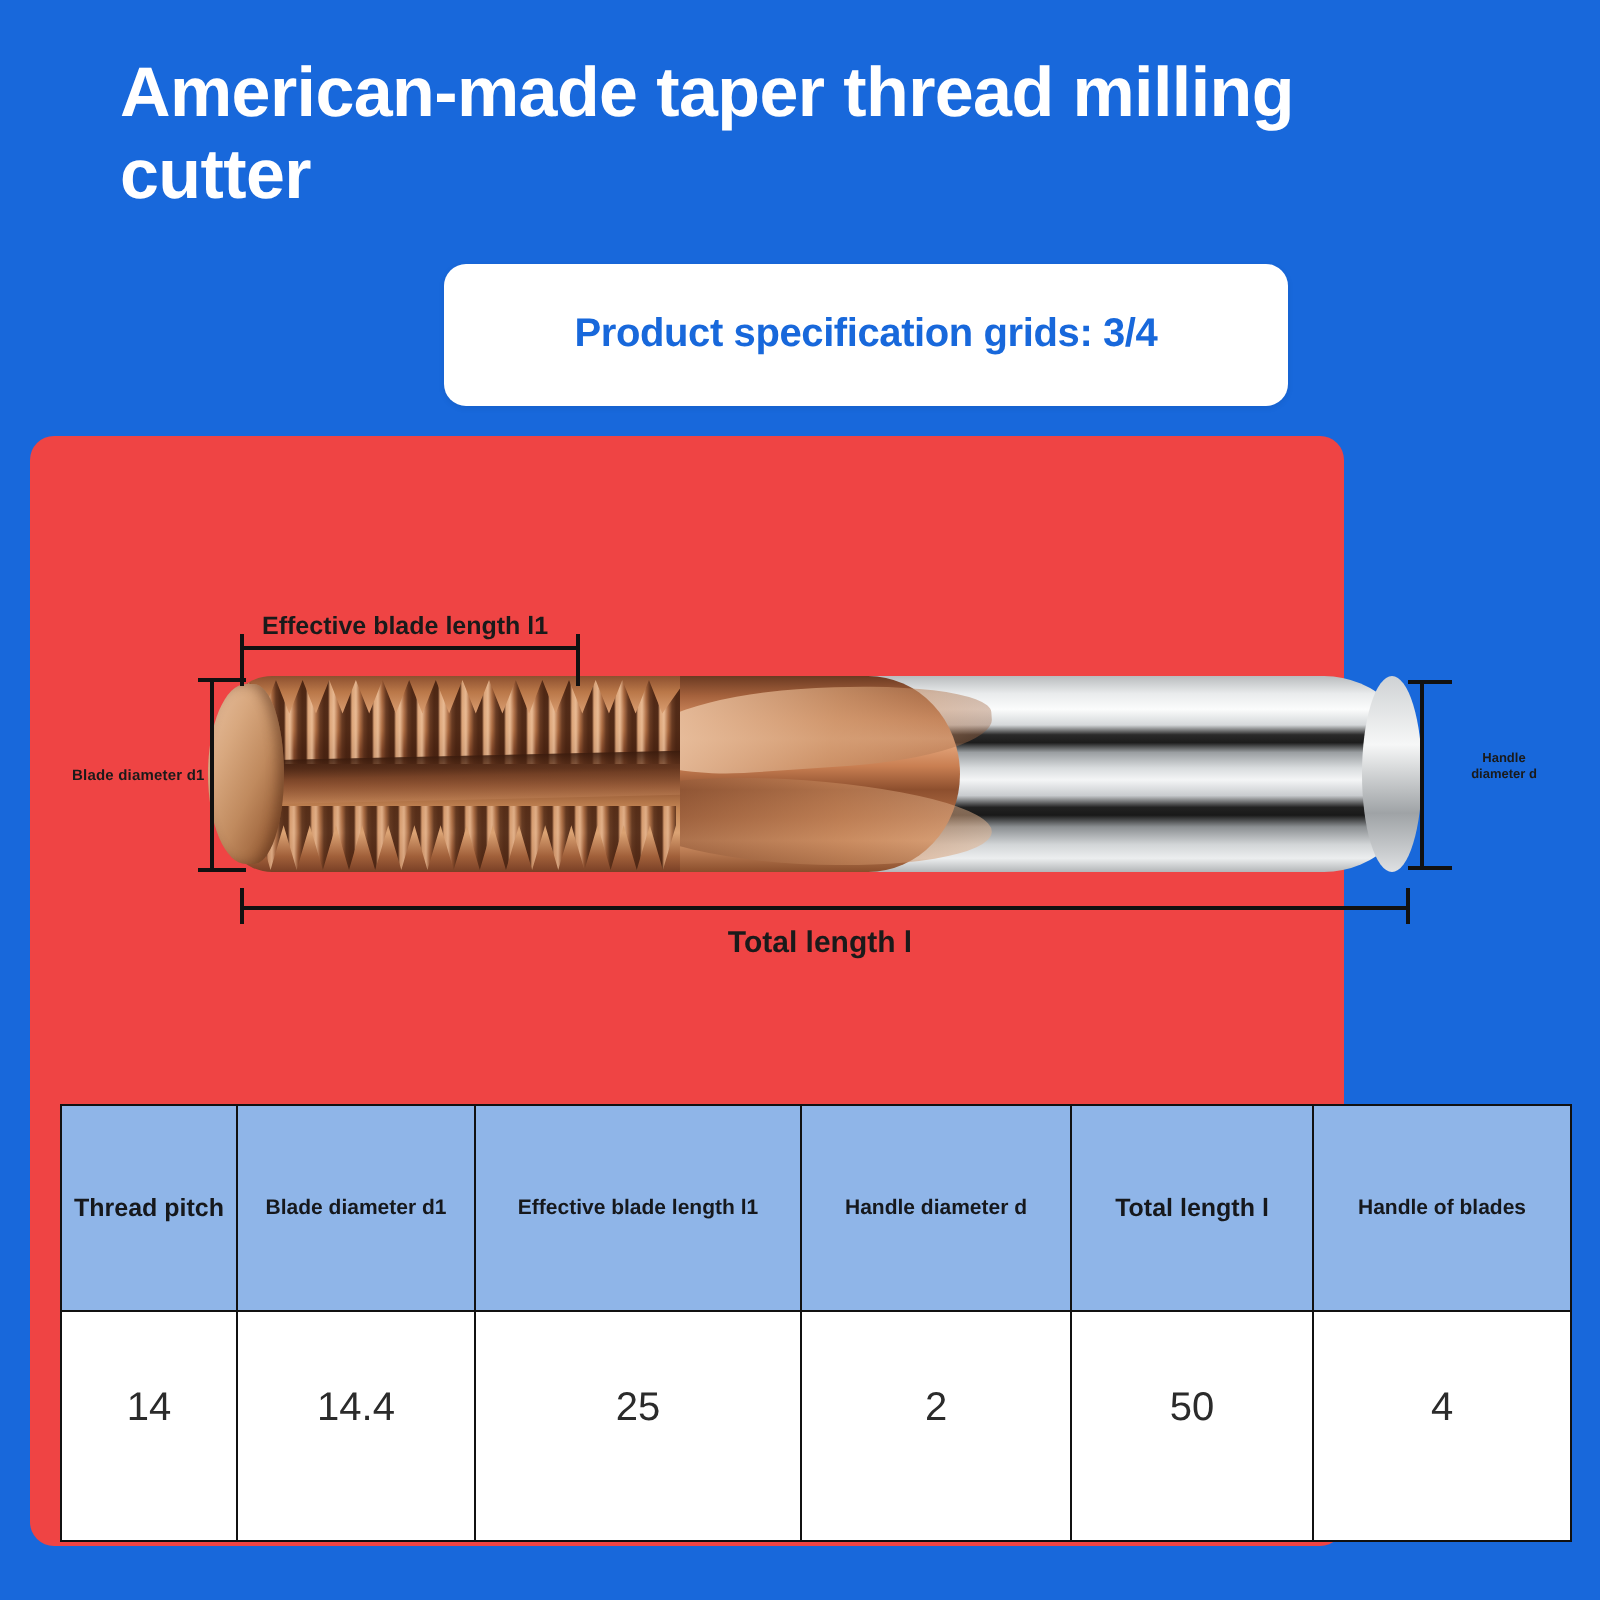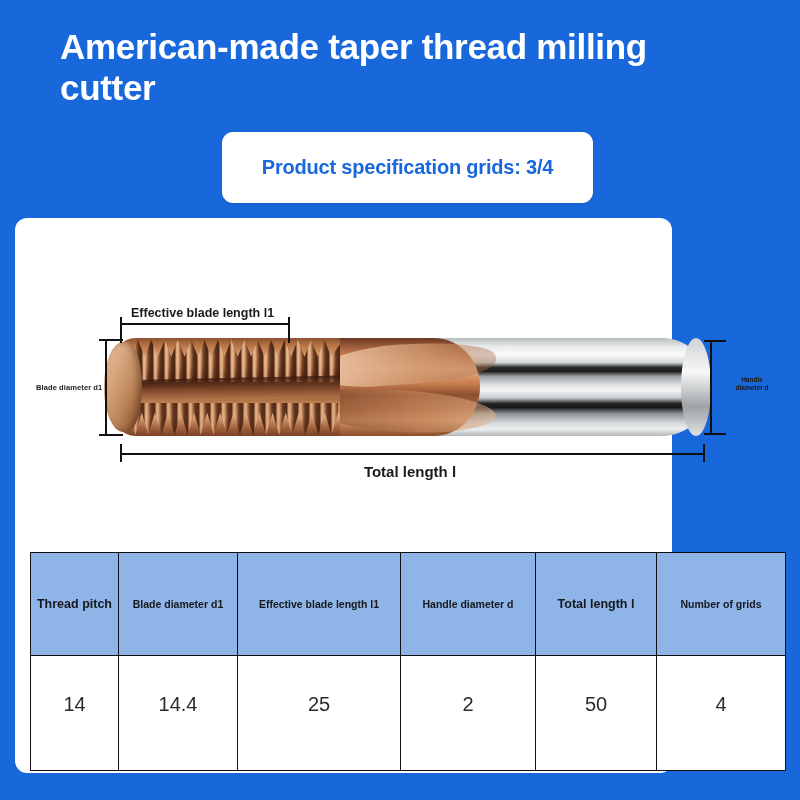--- a/index.html
+++ b/index.html
@@ -16,35 +16,35 @@
   .page-title{
     position:absolute; left:0; top:26px; width:800px;
     text-align:left; color:#ffffff;
     font-size:35px; font-weight:bold; line-height:1.18;
     letter-spacing:-0.3px;
     padding:0 60px;
   }
 
   .spec-badge{
     position:absolute; left:222px; top:132px;
-    width:371px; height:71px;
+    width:422px; height:71px;
     background:#ffffff; border-radius:11px;
     display:flex; align-items:center; justify-content:center;
     box-shadow:0 1px 3px rgba(0,0,0,.08);
   }
   .spec-badge span{
     color:#1868db; font-size:20px; font-weight:bold;
     letter-spacing:-0.2px;
   }
 
   
   .card{
     position:absolute; left:15px; top:218px;
     width:657px; height:555px;
-    background:#ffffff;
+    background:#ef4444;
     border-radius:12px;
   }
 
   
   .diagram{
     position:absolute; left:0; top:0; width:775px; height:300px;
   }
 
   
   .tool{
@@ -287,21 +287,21 @@
   </div>
 
   <table class="spec-table">
     <thead>
       <tr>
         <th class="big" style="width:88px">Thread pitch</th>
         <th style="width:119px">Blade diameter d1</th>
         <th style="width:163px">Effective blade length l1</th>
         <th style="width:135px">Handle diameter d</th>
         <th class="big" style="width:121px">Total length l</th>
-        <th style="width:129px">Number of grids</th>
+        <th style="width:129px">Handle of blades</th>
       </tr>
     </thead>
     <tbody>
       <tr>
         <td>14</td>
         <td>14.4</td>
         <td>25</td>
         <td>2</td>
         <td>50</td>
         <td>4</td>

